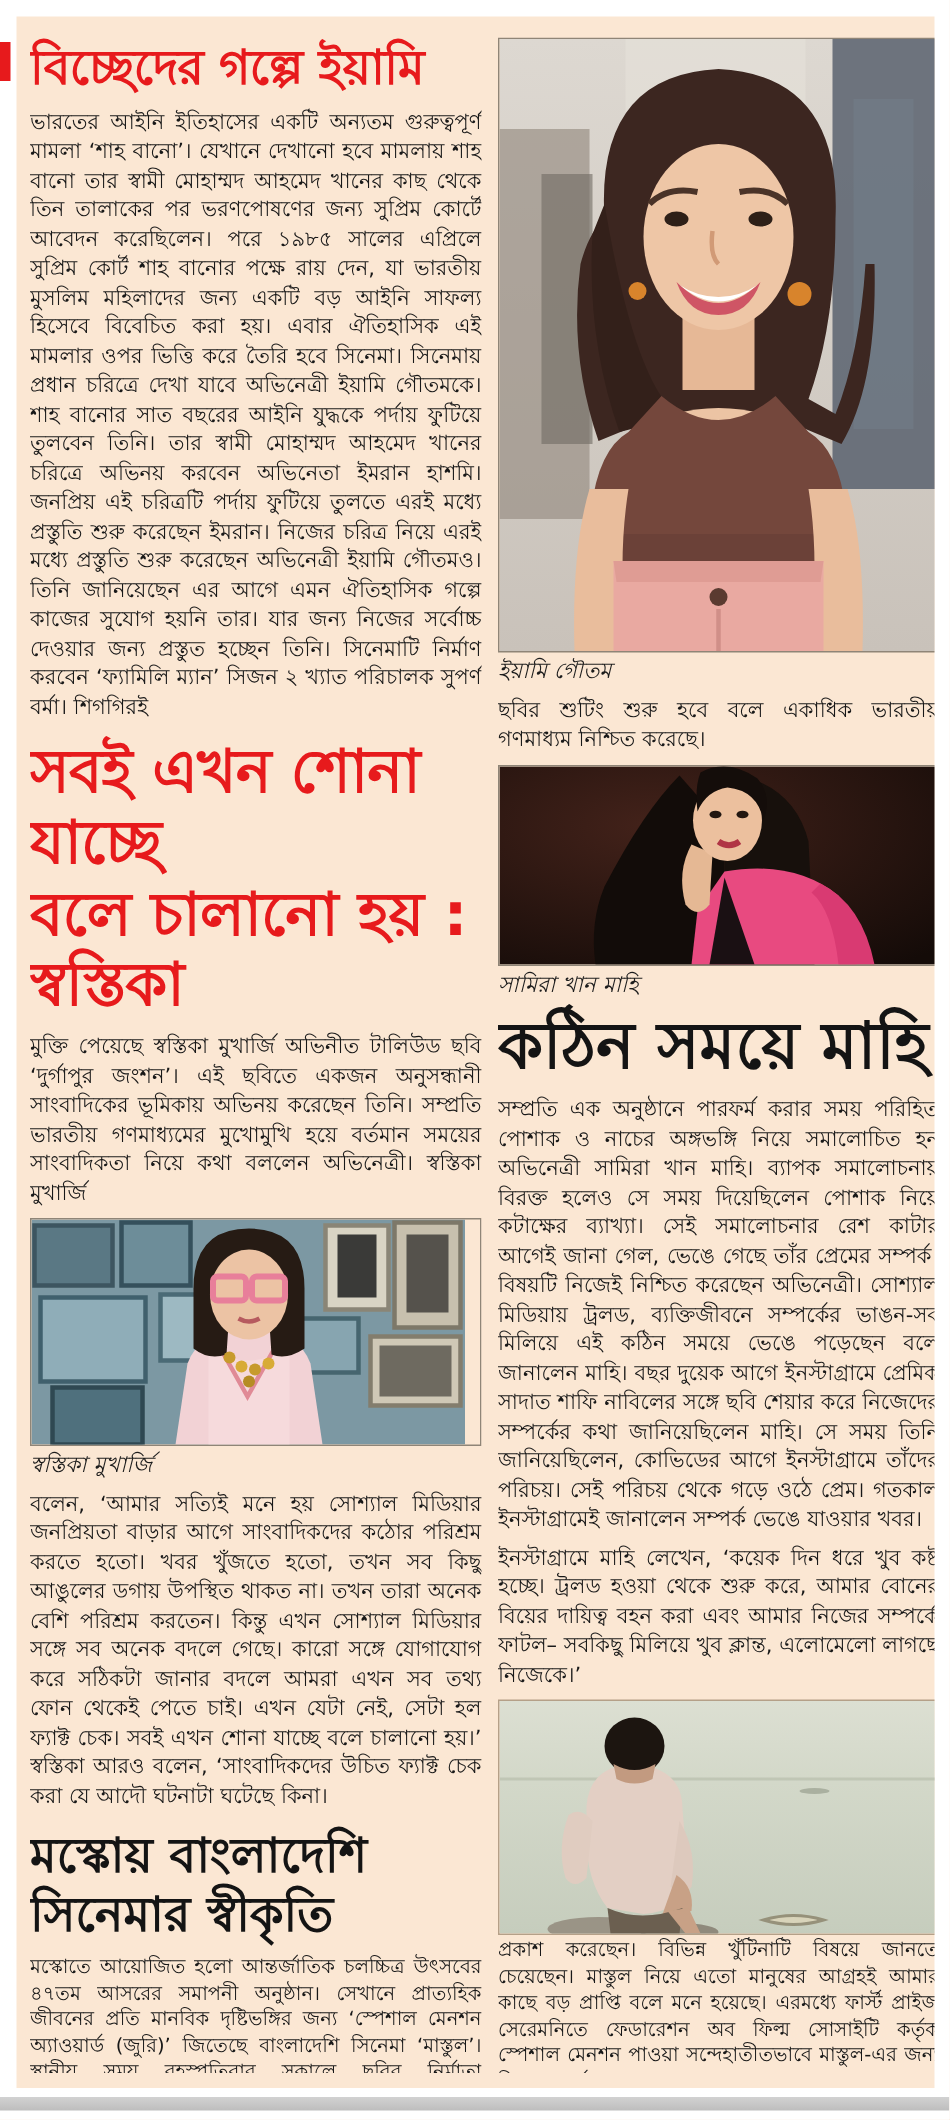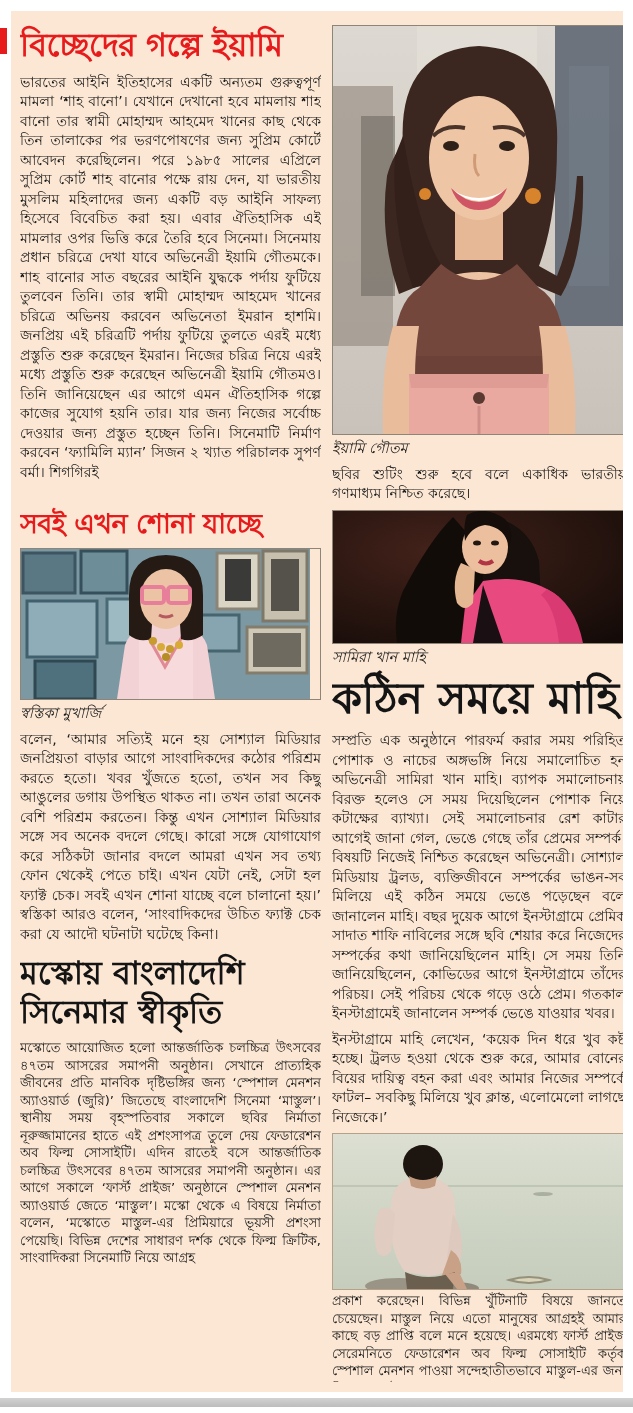--- a/index.html
+++ b/index.html
@@ -14,21 +14,21 @@
     position:absolute; left:11px; top:11px; width:612px; height:1381px;
     background:#fbe7d3; overflow:hidden;
     display:flex; gap:11px; padding:14px 9px 10px 9px;
   }
   .col-left  { flex:0 0 301px; width:301px; overflow:hidden; }
   .col-right { flex:0 0 294px; width:294px; overflow:hidden; }
   .headline-red {
     color:#e71a1c; font-weight:700; font-size:32px; line-height:1.18;
     letter-spacing:-0.5px; margin:2px 0 8px 0;
   }
-  .headline-red.two-line { font-size:27px; margin-top:26px; }
+  .headline-red.two-line { font-size:40px; margin-top:10px; }
   .headline-black-big {
     color:#141414; font-weight:700; font-size:43px; line-height:1.15; margin:6px 0 8px 0;
   }
   .headline-black {
     color:#141414; font-weight:700; font-size:32px; line-height:1.2; margin:10px 0 8px 0;
   }
   .body-text {
     color:#181818; font-size:14px; line-height:19.5px; text-align:justify;
     margin-bottom:6px;
   }
@@ -54,22 +54,24 @@
   <div class="content">
 
     <div class="col-left">
 
       <h1 class="headline-red">বিচ্ছেদের গল্পে ইয়ামি</h1>
 
       <p class="body-text">ভারতের আইনি ইতিহাসের একটি অন্যতম গুরুত্বপূর্ণ মামলা ‘শাহ বানো’। যেখানে দেখানো হবে মামলায় শাহ বানো তার স্বামী মোহাম্মদ আহমেদ খানের কাছ থেকে তিন তালাকের পর ভরণপোষণের জন্য সুপ্রিম কোর্টে আবেদন করেছিলেন। পরে ১৯৮৫ সালের এপ্রিলে সুপ্রিম কোর্ট শাহ বানোর পক্ষে রায় দেন, যা ভারতীয় মুসলিম মহিলাদের জন্য একটি বড় আইনি সাফল্য হিসেবে বিবেচিত করা হয়। এবার ঐতিহাসিক এই মামলার ওপর ভিত্তি করে তৈরি হবে সিনেমা। সিনেমায় প্রধান চরিত্রে দেখা যাবে অভিনেত্রী ইয়ামি গৌতমকে। শাহ বানোর সাত বছরের আইনি যুদ্ধকে পর্দায় ফুটিয়ে তুলবেন তিনি। তার স্বামী মোহাম্মদ আহমেদ খানের চরিত্রে অভিনয় করবেন অভিনেতা ইমরান হাশমি। জনপ্রিয় এই চরিত্রটি পর্দায় ফুটিয়ে তুলতে এরই মধ্যে প্রস্তুতি শুরু করেছেন ইমরান। নিজের চরিত্র নিয়ে এরই মধ্যে প্রস্তুতি শুরু করেছেন অভিনেত্রী ইয়ামি গৌতমও। তিনি জানিয়েছেন এর আগে এমন ঐতিহাসিক গল্পে কাজের সুযোগ হয়নি তার। যার জন্য নিজের সর্বোচ্চ দেওয়ার জন্য প্রস্তুত হচ্ছেন তিনি। সিনেমাটি নির্মাণ করবেন ‘ফ্যামিলি ম্যান’ সিজন ২ খ্যাত পরিচালক সুপর্ণ বর্মা। শিগগিরই</p>
 
       <h2 class="headline-red two-line">
         <span style="display:block">সবই এখন শোনা যাচ্ছে</span>
+        <span style="display:block">বলে চালানো হয় : স্বস্তিকা</span>
       </h2>
 
+      <p class="body-text">মুক্তি পেয়েছে স্বস্তিকা মুখার্জি অভিনীত টালিউড ছবি ‘দুর্গাপুর জংশন’। এই ছবিতে একজন অনুসন্ধানী সাংবাদিকের ভূমিকায় অভিনয় করেছেন তিনি। সম্প্রতি ভারতীয় গণমাধ্যমের মুখোমুখি হয়ে বর্তমান সময়ের সাংবাদিকতা নিয়ে কথা বললেন অভিনেত্রী। স্বস্তিকা মুখার্জি</p>
 
       <figure>
         <div class="photo-frame">
           <svg width="289" height="150" viewBox="0 0 289 150" xmlns="http://www.w3.org/2000/svg">
             <rect width="289" height="150" fill="#7c98a3"></rect>
 
             <rect x="2" y="4" width="52" height="40" fill="#5a7884" stroke="#3d5560" stroke-width="3"></rect>
             <rect x="6" y="52" width="70" height="56" fill="#8fadb8" stroke="#40606d" stroke-width="3"></rect>
             <rect x="60" y="2" width="46" height="42" fill="#6d8d99" stroke="#35505c" stroke-width="3"></rect>
             <rect x="14" y="112" width="60" height="38" fill="#4f707d" stroke="#2f4852" stroke-width="3"></rect>

